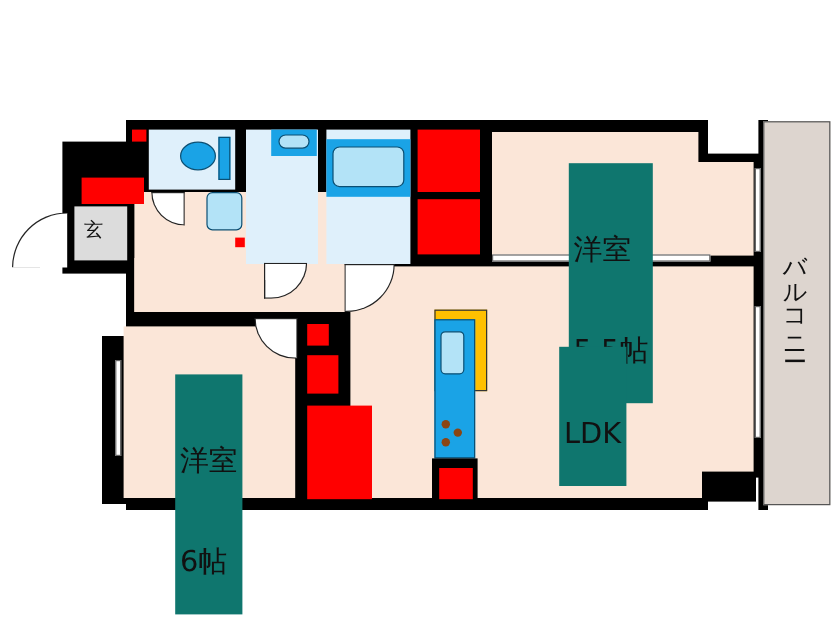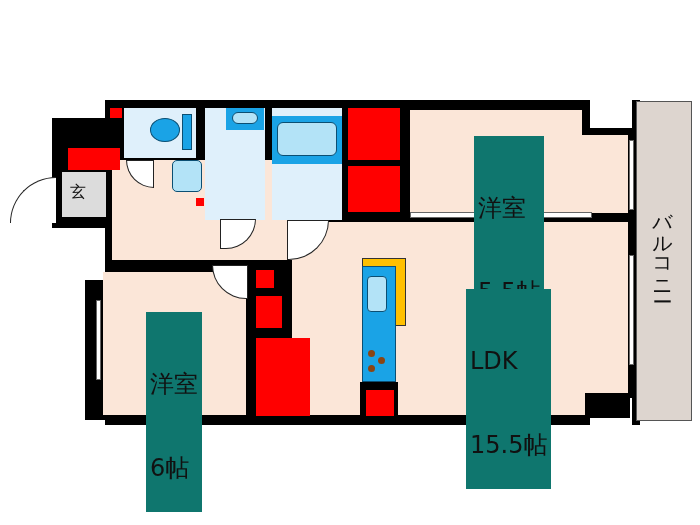--- a/index.html
+++ b/index.html
@@ -92,16 +92,15 @@
 <div class="abs" style="left:651px;top:200px;width:24px;font-size:20px;line-height:24px;writing-mode:vertical-rl;color:#111;">バルコニー</div>
 
 <div class="abs label" style="left:474px;top:136px;">
   <div>洋室</div>
   <div>5.5帖</div>
 </div>
 <div class="abs label" style="left:146px;top:312px;">
   <div>洋室</div>
   <div>6帖</div>
 </div>
-<div class="abs label" style="left:466px;top:289px;">
+<div class="abs label" style="left:466px;top:289px;text-align:center;">
   <div>LDK</div>
-  <div>15.5帖</div>
 </div>
 
 </body></html>

